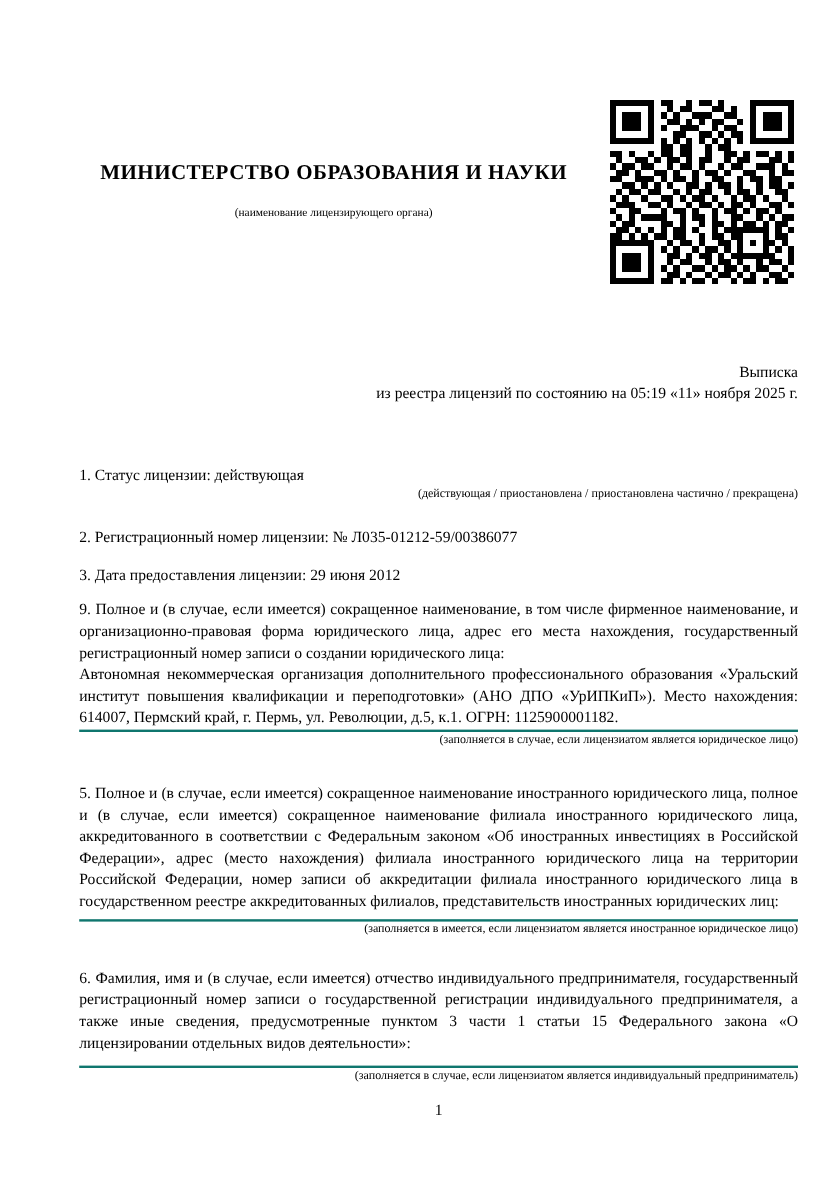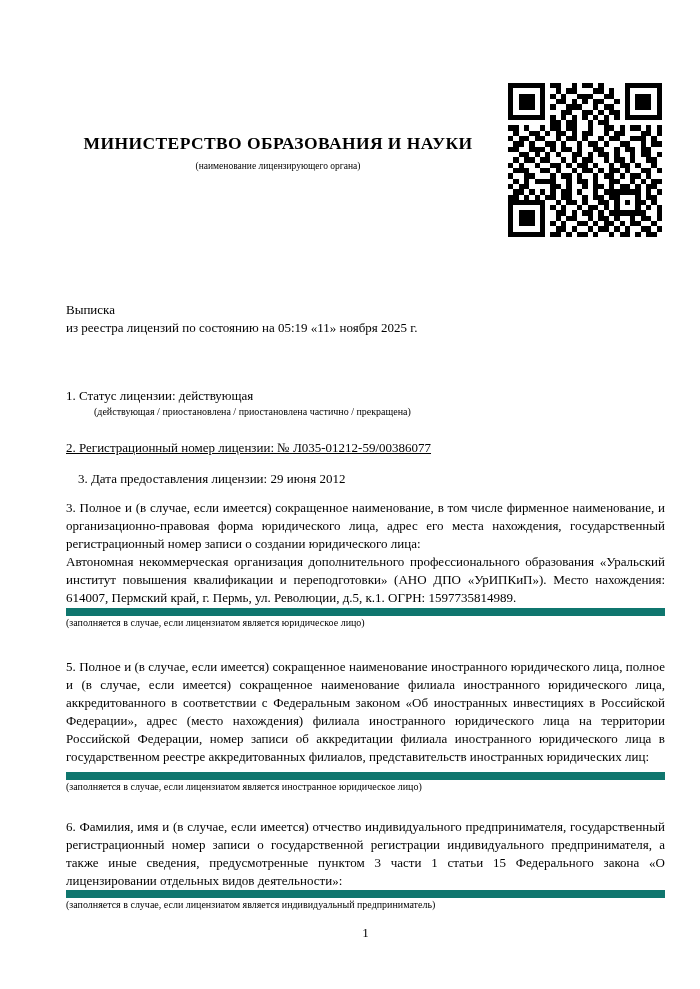--- a/index.html
+++ b/index.html
@@ -23,61 +23,61 @@
   .ministry-line {
     font-weight: bold;
     font-size: 17.5px;
     line-height: 27px;
     letter-spacing: 0.4px;
     white-space: nowrap;
   }
   .ministry-caption {
     font-size: 9.5px;
     line-height: 12px;
-    margin-top: 3px;
+    margin-top: 15px;
   }
   
   .qr {
     position: absolute;
     left: 508px;
     top: 83px;
     width: 154px;
     height: 154px;
   }
   
   .content {
     position: absolute;
     left: 66px;
     top: 0;
     width: 599px;
     font-size: 13px;
     line-height: 18px;
   }
   .doc-title {
     padding-top: 301px;
-    text-align: left;
+    text-align: right;
   }
   .para { text-align: justify; }
   .line { text-align: left; }
   .caption {
     font-size: 10px;
     line-height: 14px;
-    text-align: left;
-  }
-  .ruled { border-top: 8px solid #0f766e; }
+    text-align: right;
+  }
+  .ruled { border-top: 2px solid #0f766e; }
   .item1 { margin-top: 50px; }
   .item1 .caption { padding-left: 28px; }
-  .item2 { margin-top: 20px; text-decoration: underline; }
-  .item3 { margin-top: 13px; margin-left: 12px; }
+  .item2 { margin-top: 20px; }
+  .item3 { margin-top: 13px; }
   .item4 { margin-top: 11px; }
   .item4 .ruled { margin-top: 1px; }
   .item5 { margin-top: 28px; }
   .item5 .ruled { margin-top: 6px; }
   .item6 { margin-top: 24px; }
-  .item6 .ruled { }
+  .item6 .ruled { margin-top: 10px; }
   .item7 { margin-top: 26px; }
   .page-number {
     margin-top: 12px;
     text-align: center;
     font-size: 13px;
     line-height: 18px;
   }
 </style>
 </head>
 <body>
@@ -556,28 +556,28 @@
 
     <div class="item2">
       <div class="line">2. Регистрационный номер лицензии: № Л035-01212-59/00386077</div>
     </div>
 
     <div class="item3">
       <div class="line">3. Дата предоставления лицензии: 29 июня 2012</div>
     </div>
 
     <div class="item4">
-      <div class="para">3. Полное и (в случае, если имеется) сокращенное наименование, в том числе фирменное наименование, и организационно-правовая форма юридического лица, адрес его места нахождения, государственный регистрационный номер записи о создании юридического лица:</div>
-      <div class="para">Автономная некоммерческая организация дополнительного профессионального образования «Уральский институт повышения квалификации и переподготовки» (АНО ДПО «УрИПКиП»). Место нахождения: 614007, Пермский край, г. Пермь, ул. Революции, д.5, к.1. ОГРН: 1597735814989.</div>
+      <div class="para">9. Полное и (в случае, если имеется) сокращенное наименование, в том числе фирменное наименование, и организационно-правовая форма юридического лица, адрес его места нахождения, государственный регистрационный номер записи о создании юридического лица:</div>
+      <div class="para">Автономная некоммерческая организация дополнительного профессионального образования «Уральский институт повышения квалификации и переподготовки» (АНО ДПО «УрИПКиП»). Место нахождения: 614007, Пермский край, г. Пермь, ул. Революции, д.5, к.1. ОГРН: 1125900001182.</div>
       <div class="caption ruled">(заполняется в случае, если лицензиатом является юридическое лицо)</div>
     </div>
 
     <div class="item5">
       <div class="para">5. Полное и (в случае, если имеется) сокращенное наименование иностранного юридического лица, полное и (в случае, если имеется) сокращенное наименование филиала иностранного юридического лица, аккредитованного в соответствии с Федеральным законом «Об иностранных инвестициях в Российской Федерации», адрес (место нахождения) филиала иностранного юридического лица на территории Российской Федерации, номер записи об аккредитации филиала иностранного юридического лица в государственном реестре аккредитованных филиалов, представительств иностранных юридических лиц:</div>
-      <div class="caption ruled">(заполняется в случае, если лицензиатом является иностранное юридическое лицо)</div>
+      <div class="caption ruled">(заполняется в имеется, если лицензиатом является иностранное юридическое лицо)</div>
     </div>
 
     <div class="item6">
       <div class="para">6. Фамилия, имя и (в случае, если имеется) отчество индивидуального предпринимателя, государственный регистрационный номер записи о государственной регистрации индивидуального предпринимателя, а также иные сведения, предусмотренные пунктом 3 части 1 статьи 15 Федерального закона «О лицензировании отдельных видов деятельности»:</div>
       <div class="caption ruled">(заполняется в случае, если лицензиатом является индивидуальный предприниматель)</div>
     </div>
 
 
     <div class="page-number">1</div>
 

